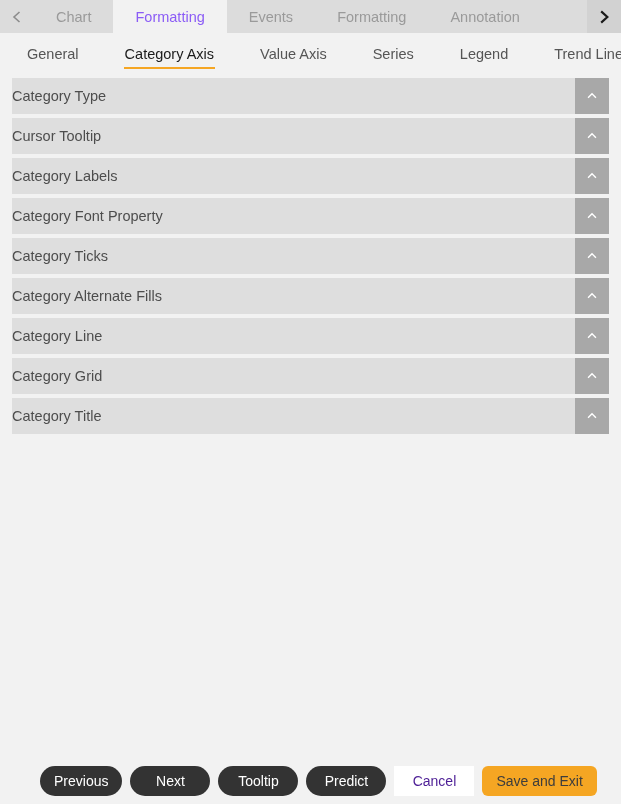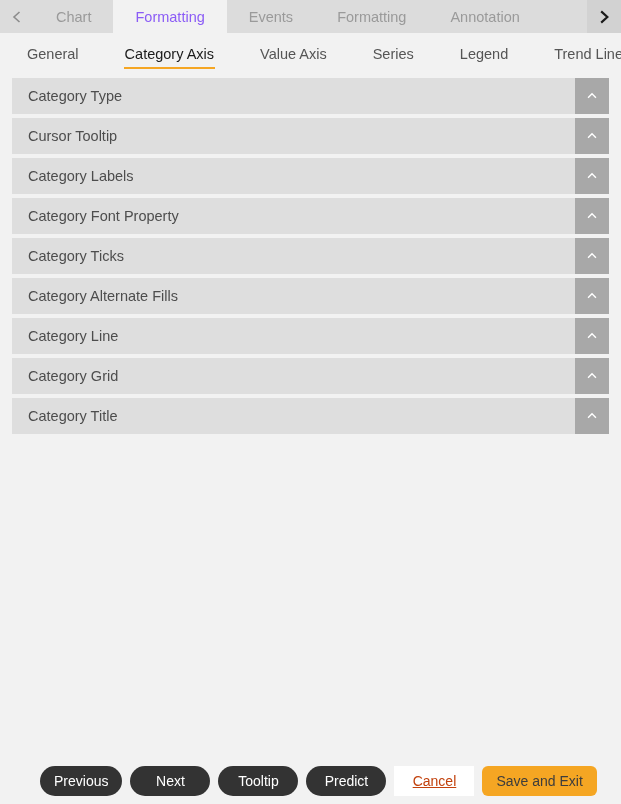--- a/index.html
+++ b/index.html
@@ -103,21 +103,20 @@
     align-items: stretch;
     background: #dedede;
     height: 36px;
     margin-bottom: 4px;
     cursor: pointer;
   }
   .acc-label {
     flex: 1 1 auto;
     display: flex;
     align-items: center;
-    padding-left: 16px;
     font-size: 14.5px;
     color: #4d4d4d;
     user-select: none;
   }
   .acc-toggle {
     flex: 0 0 34px;
     width: 34px;
     background: #a8a8a8;
     display: flex;
     align-items: center;
@@ -153,22 +152,21 @@
     box-sizing: border-box;
     white-space: nowrap;
   }
   .btn.dark {
     background: #333333;
     color: #ffffff;
     border-radius: 15px;
   }
   .btn.light {
     background: #ffffff;
-    color: #c2410c;
-    text-decoration: underline;
+    color: #4c1d95;
   }
   .btn.accent {
     background: #f5a623;
     color: #3d3d3d;
     margin-right: 0;
     border-radius: 6px;
   }
 </style>
 </head>
 <body>

